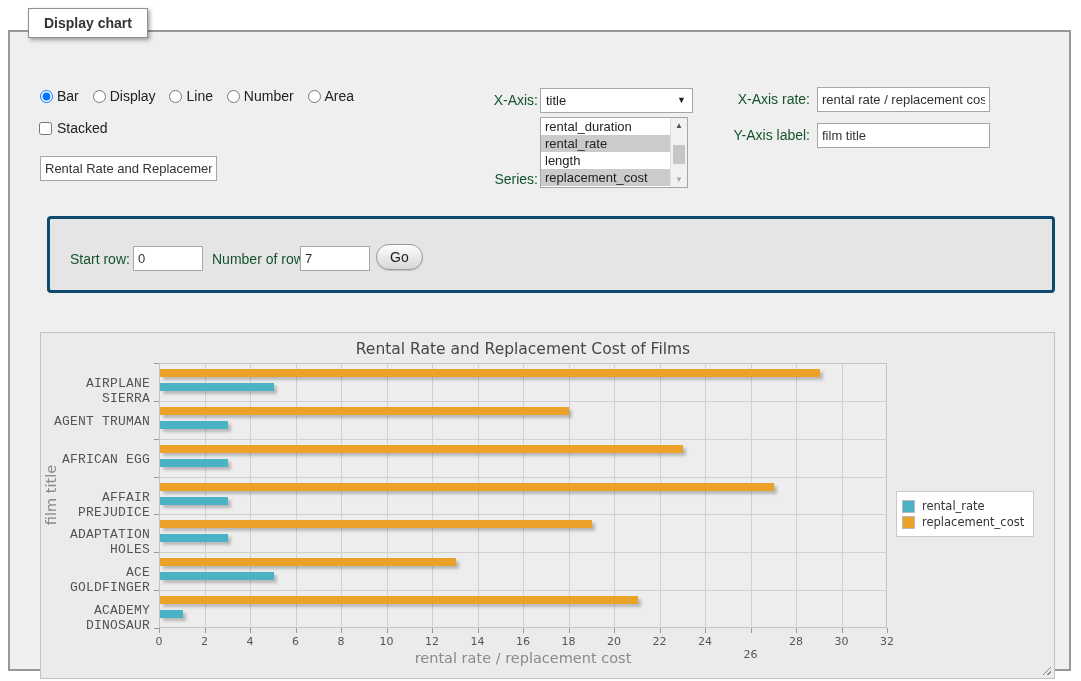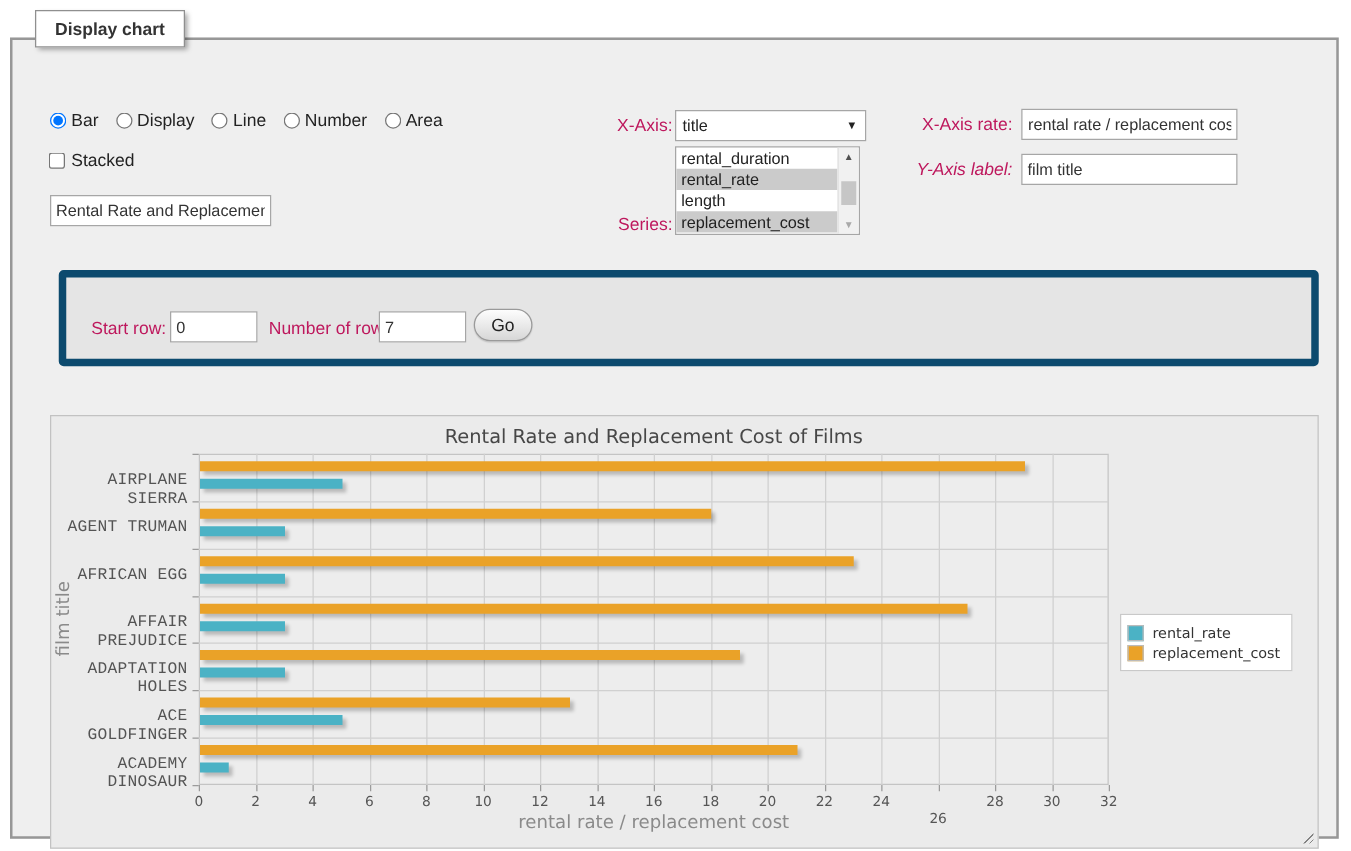--- a/index.html
+++ b/index.html
@@ -8,21 +8,21 @@
             font-family:"Liberation Sans", sans-serif; overflow:hidden; }
 
   
   .panel { position:absolute; left:8px; top:30px; width:1063px; height:641px;
            background:#efefef; border:2px solid #979797; }
   .panel-legend { position:absolute; left:28px; top:8px; z-index:5; background:#fff;
                   border:1px solid #8f8f8f; box-shadow:2px 2px 4px rgba(0,0,0,.35);
                   padding:6px 15px; font-size:14px; font-weight:bold; color:#333; }
 
   
-  .ctl-label { position:absolute; font-size:14px; color:#be185d; text-align:right; }
+  .ctl-label { position:absolute; font-size:14px; color:#14532d; text-align:right; }
   .radio-row { position:absolute; left:30px; top:56px; font-size:14px; color:#222; }
   .radio-row label { margin-right:10px; cursor:default; }
   .radio-row input { vertical-align:-2px; margin-right:4px; }
   .stacked-row { position:absolute; left:29px; top:88px; font-size:14px; color:#222; }
   .stacked-row input { vertical-align:-2px; margin-right:5px; }
 
   input[type=text] { border:1px solid #a6a6a6; background:#fff; font-size:13px;
                      color:#333; padding:0 4px; height:25px;
                      font-family:"Liberation Sans",sans-serif; }
   .title-input { position:absolute; left:30px; top:124px; width:177px; }
@@ -44,21 +44,21 @@
   .lb-arrow { position:absolute; left:0; width:16px; height:15px; text-align:center;
               font-size:8px; line-height:15px; color:#505050; }
   .lb-arrow.up { top:0; }
   .lb-arrow.down { bottom:0; color:#a9a9a9; }
   .lb-thumb { position:absolute; left:2px; top:27px; width:12px; height:19px; background:#c6c6c6; }
 
   .axis-input { position:absolute; width:173px; }
 
   
   .rows-bar { position:absolute; left:37px; top:184px; width:1008px; height:77px;
-              background:#e5e5e5; border:6px solid #0c4a6e; border-radius:4px; }
+              background:#e5e5e5; border:3px solid #0c4a6e; border-radius:4px; }
   .rows-bar .ctl-label { text-align:left; }
   .go-btn { position:absolute; left:326px; top:25px; height:26px; padding:0 13px;
             font-size:14px; color:#222; background:linear-gradient(#fdfdfd,#d7d7d7);
             border:1px solid #9a9a9a; border-radius:13px;
             box-shadow:0 1px 1px rgba(0,0,0,.15); font-family:"Liberation Sans",sans-serif; }
 
   
   .chart-box { position:absolute; left:30px; top:300px; width:1015px; height:347px;
                background:#ebebeb; border:1px solid #c2c2c2;
                font-family:"DejaVu Sans", sans-serif; }
@@ -125,21 +125,21 @@
         </div>
       <div class="lb-scroll">
         <div class="lb-arrow up">▲</div>
         <div class="lb-thumb"></div>
         <div class="lb-arrow down">▼</div>
       </div>
     </div>
 
     <div class="ctl-label" style="left:715px; top:59px; width:85px;">X-Axis rate:</div>
     <input type="text" class="axis-input" style="left: 807px; top: 55px; position: absolute;" value="rental rate / replacement cost">
-    <div class="ctl-label" style="left:715px; top:95px; width:85px;font-style:italic;">Y-Axis label:</div>
+    <div class="ctl-label" style="left:715px; top:95px; width:85px;">Y-Axis label:</div>
     <input type="text" class="axis-input" style="left: 807px; top: 91px; position: absolute;" value="film title">
 
     <div class="rows-bar">
       <div class="ctl-label" style="left:20px; top:32px; width:auto;">Start row:</div>
       <input type="text" style="position: absolute; left: 83px; top: 27px; width: 70px;" value="0">
       <div class="ctl-label" style="left:162px; top:32px; width:auto;">Number of rows:</div>
       <input type="text" style="position: absolute; left: 250px; top: 27px; width: 70px;" value="7">
       <button class="go-btn">Go</button>
     </div>
 

